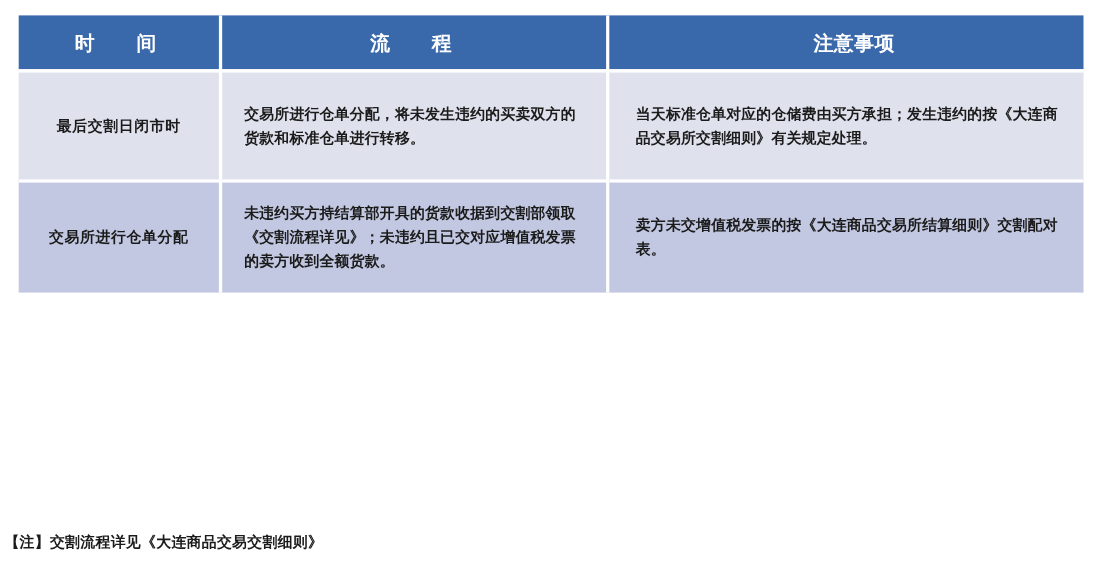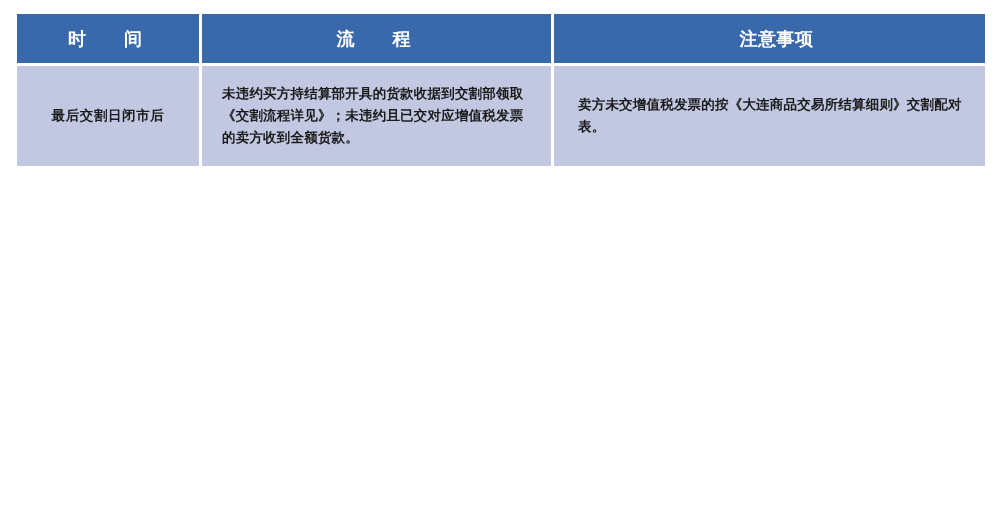--- a/index.html
+++ b/index.html
@@ -128,25 +128,31 @@
         <tr>
           <th class="hdr-spaced">时　间</th>
           <th class="hdr-spaced">流　程</th>
           <th>注意事项</th>
         </tr>
       </thead>
       <tbody>
 
 
 
+        <tr class="row-light r3">
+          <td class="cell-time">最后交割日闭市时</td>
+          <td class="cell-proc">交易所进行仓单分配，将未发生违约的买卖双方的货款和标准仓单进行转移。</td>
+          <td class="cell-note">当天标准仓单对应的仓储费由买方承担；发生违约的按《大连商品交易所交割细则》有关规定处理。</td>
+        </tr>
 
         <tr class="row-dark r4">
-          <td class="cell-time">最后交割日闭市后</td>
+          <td class="cell-time">交易所进行仓单分配</td>
           <td class="cell-proc">未违约买方持结算部开具的货款收据到交割部领取《交割流程详见》；未违约且已交对应增值税发票的卖方收到全额货款。</td>
           <td class="cell-note">卖方未交增值税发票的按《大连商品交易所结算细则》交割配对表。</td>
         </tr>
 
       </tbody>
     </table>
   </div>
 
+  <div class="footnote">【注】交割流程详见《大连商品交易交割细则》</div>
 
 </div>
 
 </body></html>

